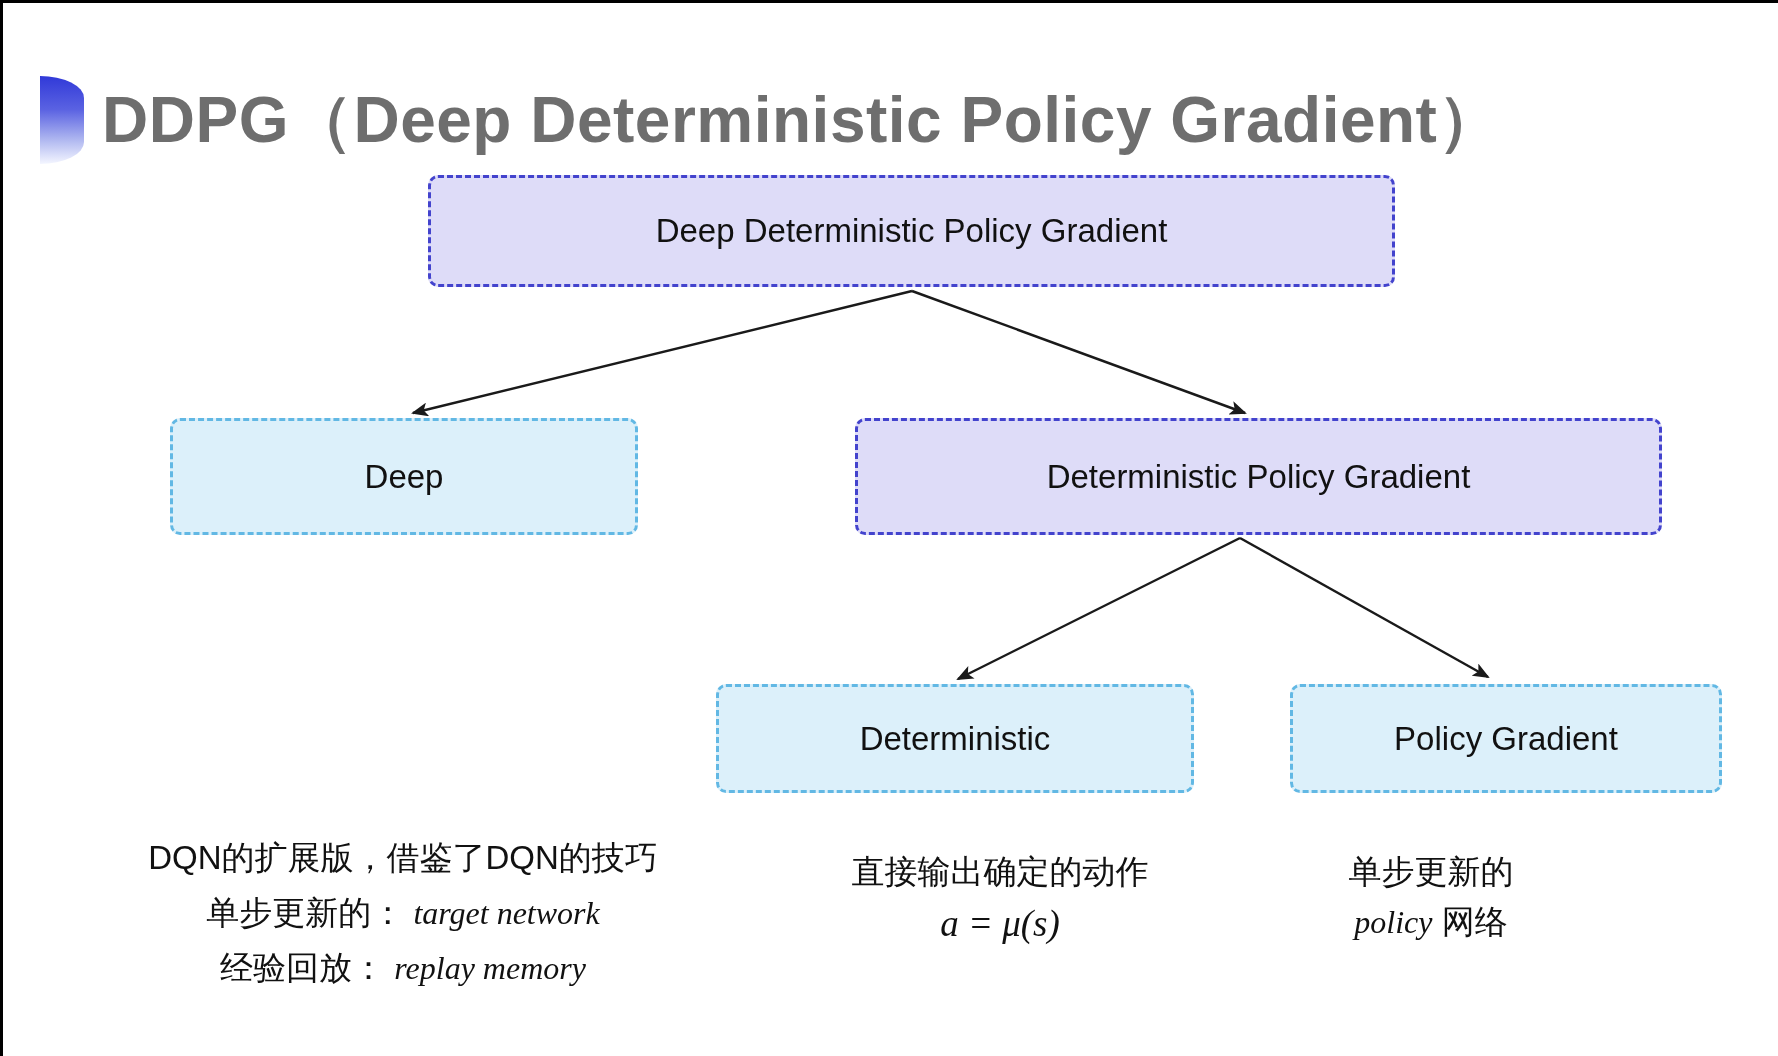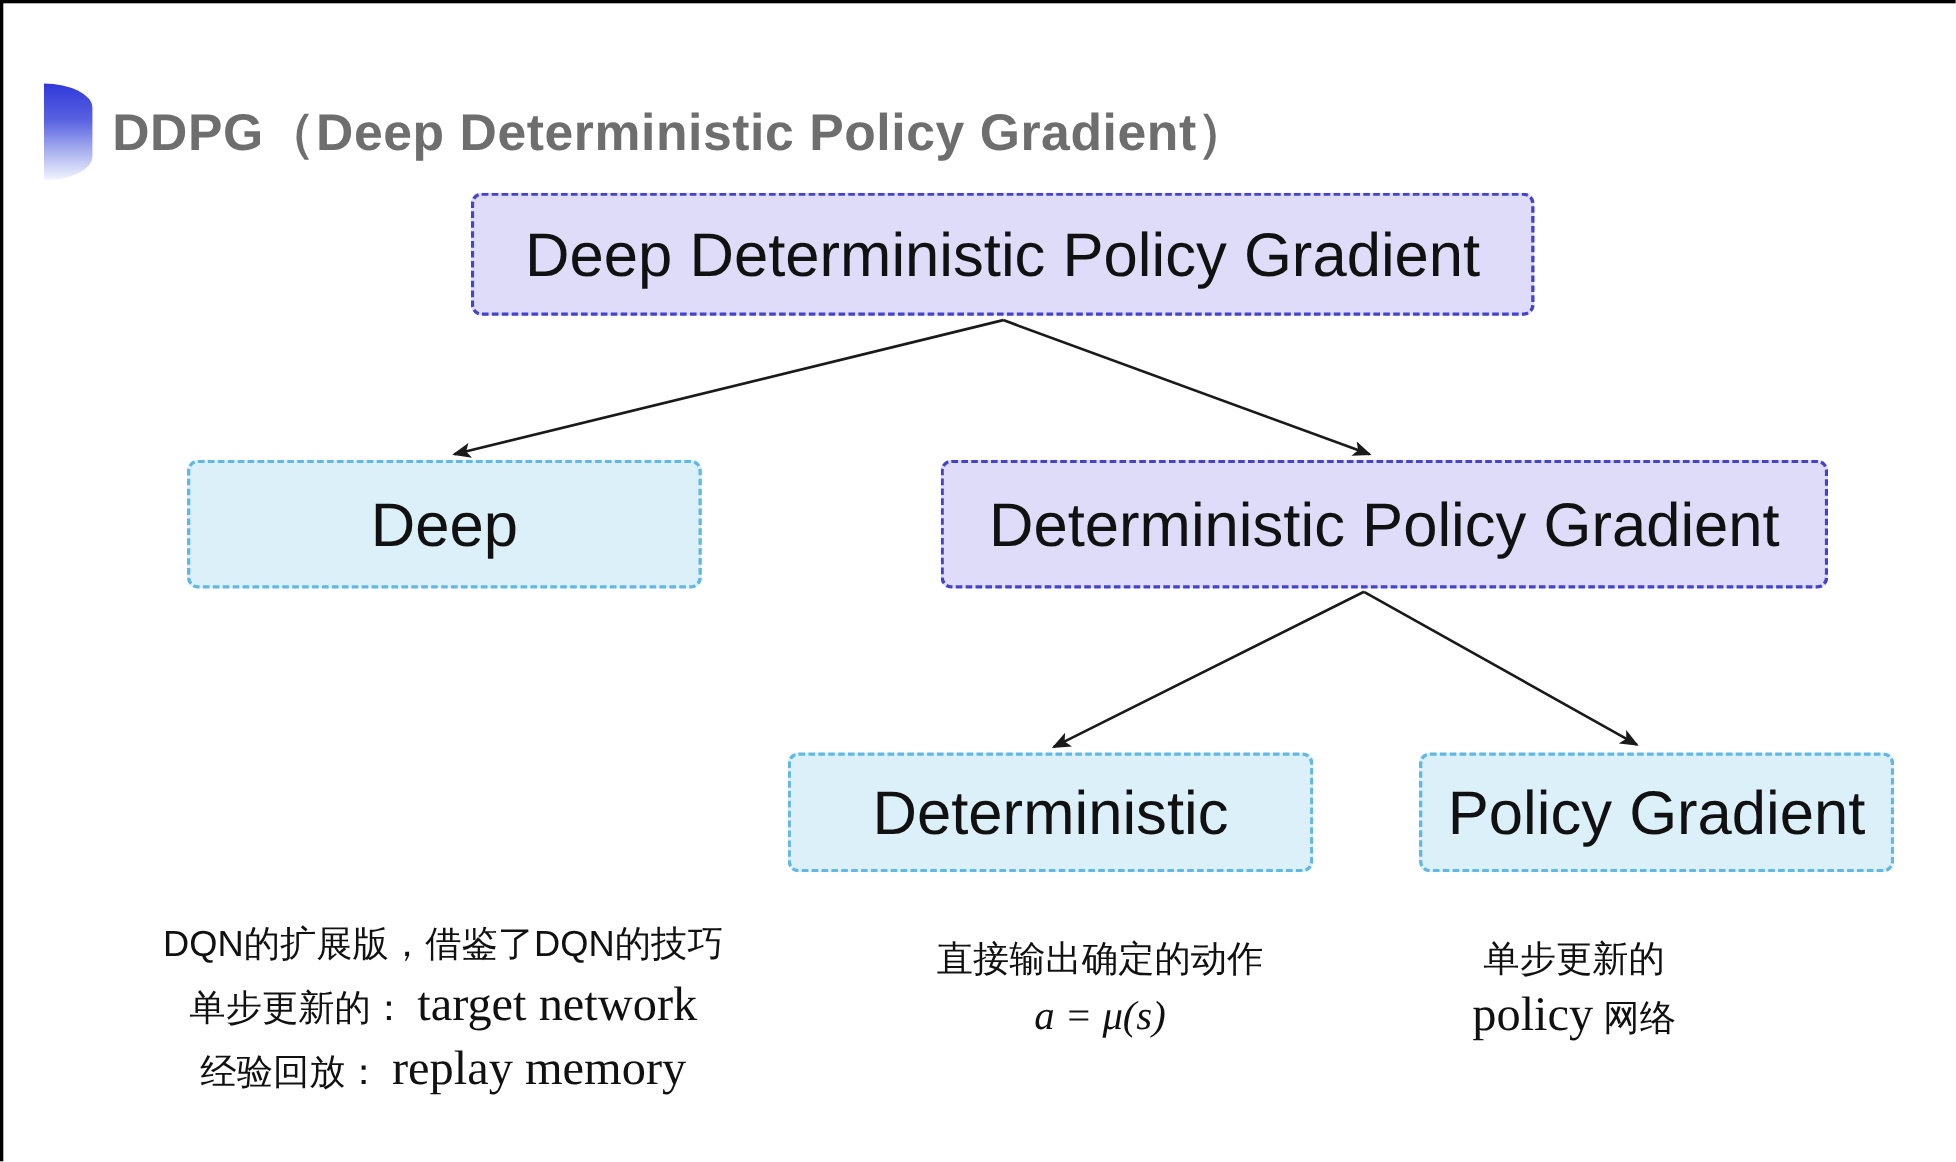--- a/index.html
+++ b/index.html
@@ -14,45 +14,45 @@
   .edge-top{position:absolute;left:0;top:0;width:1778px;height:3px;background:#000;}
   .edge-left{position:absolute;left:0;top:0;width:3px;height:1056px;background:#000;}
 
   .title-bullet{
     position:absolute;left:40px;top:76px;width:44px;height:88px;
     border-radius:0 88px 88px 0 / 0 44px 44px 0;
     background:linear-gradient(180deg,#3039d8 0%,#5a62e2 38%,#aeb6f0 72%,#f4f6ff 100%);
   }
   .page-title{
     position:absolute;left:102px;top:76px;height:88px;line-height:88px;
-    font-size:47px;color:var(--title-gray);letter-spacing:0.5px;white-space:nowrap;
+    font-size:64px;color:var(--title-gray);letter-spacing:0.5px;white-space:nowrap;
   }
 
   .node{
     position:absolute;display:flex;align-items:center;justify-content:center;
-    border-radius:10px;font-size:56px;color:var(--ink);white-space:nowrap;
+    border-radius:10px;font-size:33px;color:var(--ink);white-space:nowrap;
   }
   .node.purple{background:var(--purple-fill);border:3px dashed var(--purple-border);}
   .node.blue{background:var(--blue-fill);border:3px dashed var(--blue-border);align-items:center;}
 
   .node-root{left:428px;top:175px;width:967px;height:112px;}
   .node-deep{left:170px;top:418px;width:468px;height:117px;}
   .node-dpg{left:855px;top:418px;width:807px;height:117px;}
   .node-det{left:716px;top:684px;width:478px;height:109px;}
   .node-pg{left:1290px;top:684px;width:432px;height:109px;}
 
   svg.arrows{position:absolute;left:0;top:0;width:1778px;height:1056px;pointer-events:none;}
 
   .note{position:absolute;display:flex;flex-direction:column;align-items:center;
         font-size:33px;color:var(--ink);}
   .note .nline{line-height:44px;white-space:nowrap;}
   .note-deep{left:108px;top:836px;width:590px;row-gap:11px;}
   .note-det{left:800px;top:850px;width:400px;row-gap:8px;justify-content:flex-end;}
   .note-pg{left:1256px;top:850px;width:350px;row-gap:6px;}
-  .term{font-family:"Liberation Serif",serif;font-size:44px;}
+  .term{font-family:"Liberation Serif",serif;font-style:italic;font-size:32px;}
   .formula{font-family:"Liberation Serif",serif;font-style:italic;font-size:37px;line-height:46px;}
 </style>
 </head>
 <body>
 
 <div class="edge-top"></div>
 <div class="edge-left"></div>
 
 <div class="title-bullet"></div>
 <h1 class="page-title">DDPG（Deep Deterministic Policy Gradient）</h1>

